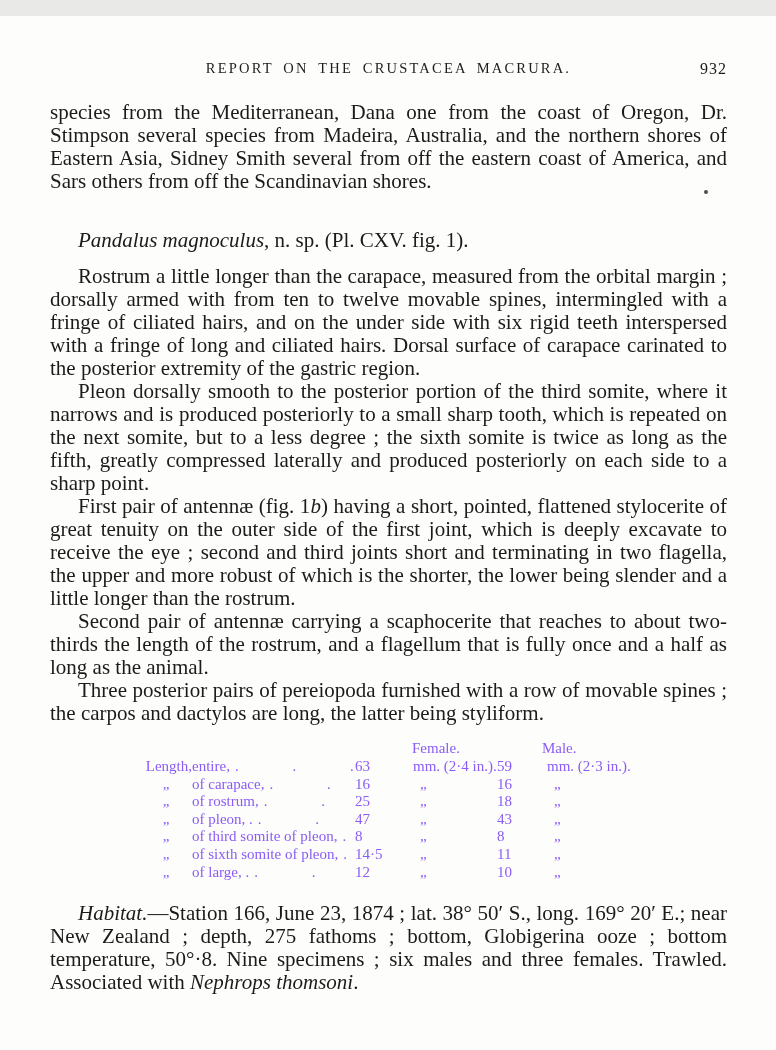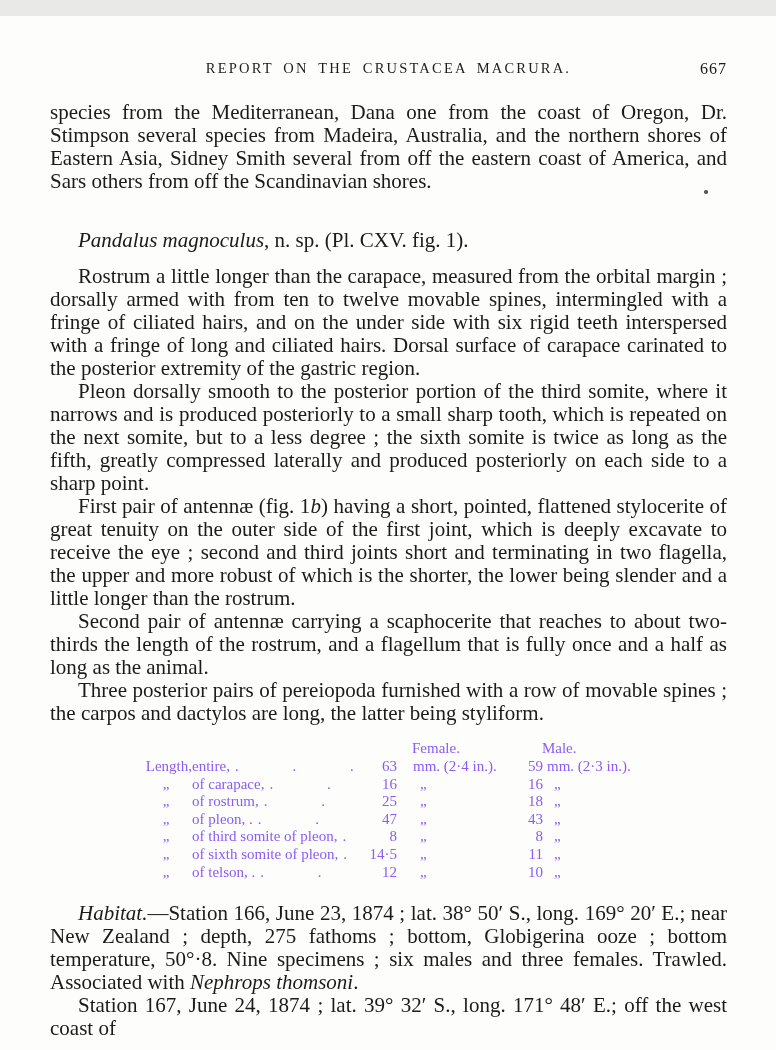--- a/index.html
+++ b/index.html
@@ -24,36 +24,36 @@
   .it { font-style:italic; }
   .species-heading { margin:36px 0 13px 0 !important; }
   
   .meas-table { margin:14px 0 21px 90px; width:566px; font-size:15px; color:#8b5cf6; }
   .t-head { display:flex; line-height:18px; margin-bottom:1px; }
   .th-female { margin-left:272px; }
   .th-male { margin-left:82px; }
   .t-row { display:grid; grid-template-columns:52px 163px 42px 100px 46px 1fr; line-height:17.6px; }
   .t-row .c1 { text-align:right; }
   .t-row .c1.ditto { text-align:center; }
-  .t-row .c3, .t-row .c5 { text-align:right; }
+  .t-row .c3, .t-row .c5 { text-align:left; }
   .t-row .c4 { padding-left:16px; }
   .t-row .c6 { padding-left:4px; }
   .leaders { white-space:pre; word-spacing:50px; margin-left:5px; }
   .unit-ditto { margin-left:7px; }
   .ink-speck { position:absolute; left:704px; top:174px; width:4px; height:4px;
     border-radius:50%; background:#2e2e2c; opacity:.85; }
 </style>
 </head>
 <body>
 
 <div class="page" style="background: rgb(253, 253, 251); color: rgb(27, 27, 27);">
 
   <div class="running-header">
     <span class="rh-title">REPORT ON THE CRUSTACEA MACRURA.</span>
-    <span class="rh-num">667</span>
+    <span class="rh-num">932</span>
   </div>
 
   <div class="content">
 
     <p class="noindent">species from the Mediterranean, Dana one from the coast of Oregon, Dr. Stimpson several species from Madeira, Australia, and the northern shores of Eastern Asia, Sidney Smith several from off the eastern coast of America, and Sars others from off the Scandinavian shores.</p>
 
     <p class="species-heading"><span class="it">Pandalus magnoculus</span><span>, n. sp. (Pl. CXV. fig. 1).</span></p>
 
     <p>Rostrum a little longer than the carapace, measured from the orbital margin ; dorsally armed with from ten to twelve movable spines, intermingled with a fringe of ciliated hairs, and on the under side with six rigid teeth interspersed with a fringe of long and ciliated hairs.  Dorsal surface of carapace carinated to the posterior extremity of the gastric region.</p>
 
@@ -115,29 +115,28 @@
           <div class="t-row">
             <span class="c1 ditto">„</span>
             <span class="c2"><span class="">of sixth somite of pleon,</span><span class="leaders">.</span></span>
             <span class="c3">14·5</span>
             <span class="c4 "><span class="unit-ditto">„</span></span>
             <span class="c5">11</span>
             <span class="c6"><span class="unit-ditto">„</span></span>
           </div>
           <div class="t-row">
             <span class="c1 ditto">„</span>
-            <span class="c2"><span class="">of telson, .</span><span class="leaders">. .</span></span>
+            <span class="c2"><span class="">of large, .</span><span class="leaders">. .</span></span>
             <span class="c3">12</span>
             <span class="c4 "><span class="unit-ditto">„</span></span>
             <span class="c5">10</span>
             <span class="c6"><span class="unit-ditto">„</span></span>
           </div>
         </div>
     </div>
 
     <p><span class="it">Habitat.</span><span>—Station 166, June 23, 1874 ; lat. 38° 50′ S., long. 169° 20′ E.; near New Zealand ; depth, 275 fathoms ; bottom, Globigerina ooze ; bottom temperature, 50°·8. Nine specimens ; six males and three females.  Trawled.  Associated with </span><span class="it">Nephrops thomsoni</span><span>.</span></p>
 
-    <p>Station 167, June 24, 1874 ; lat. 39° 32′ S., long. 171° 48′ E.; off the west coast of</p>
 
   </div>
 
   <div class="ink-speck"></div>
 </div>
 
 </body></html>

